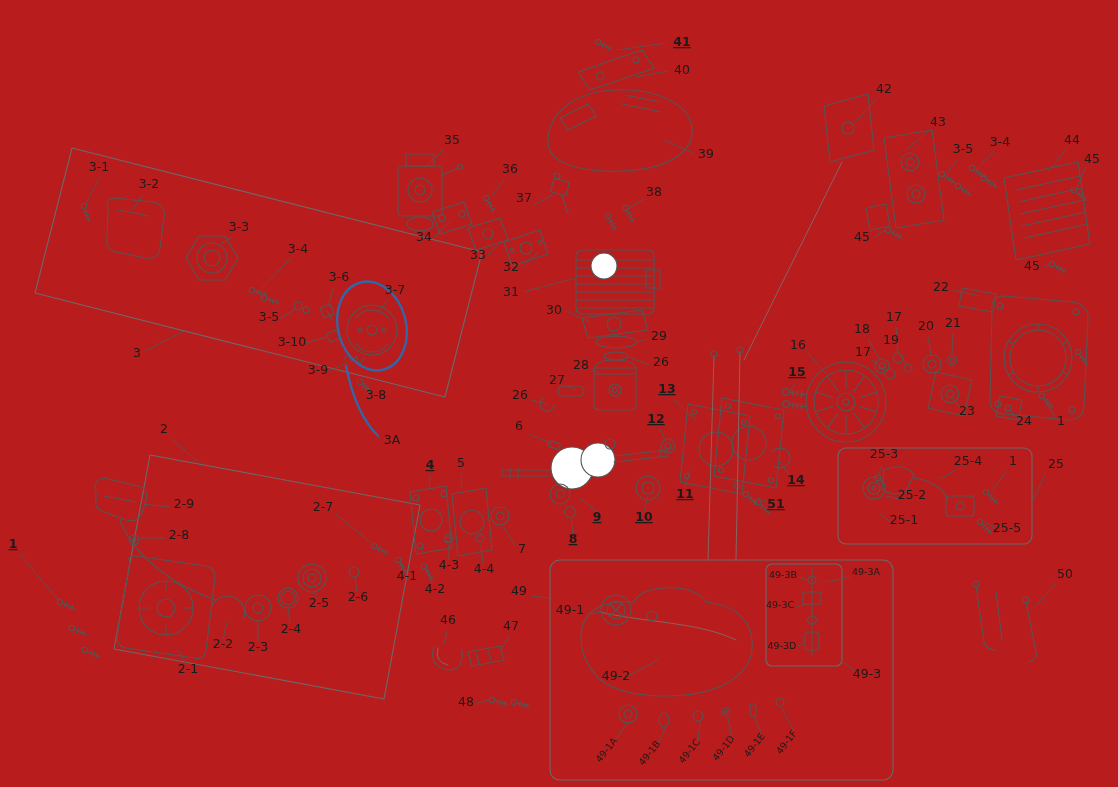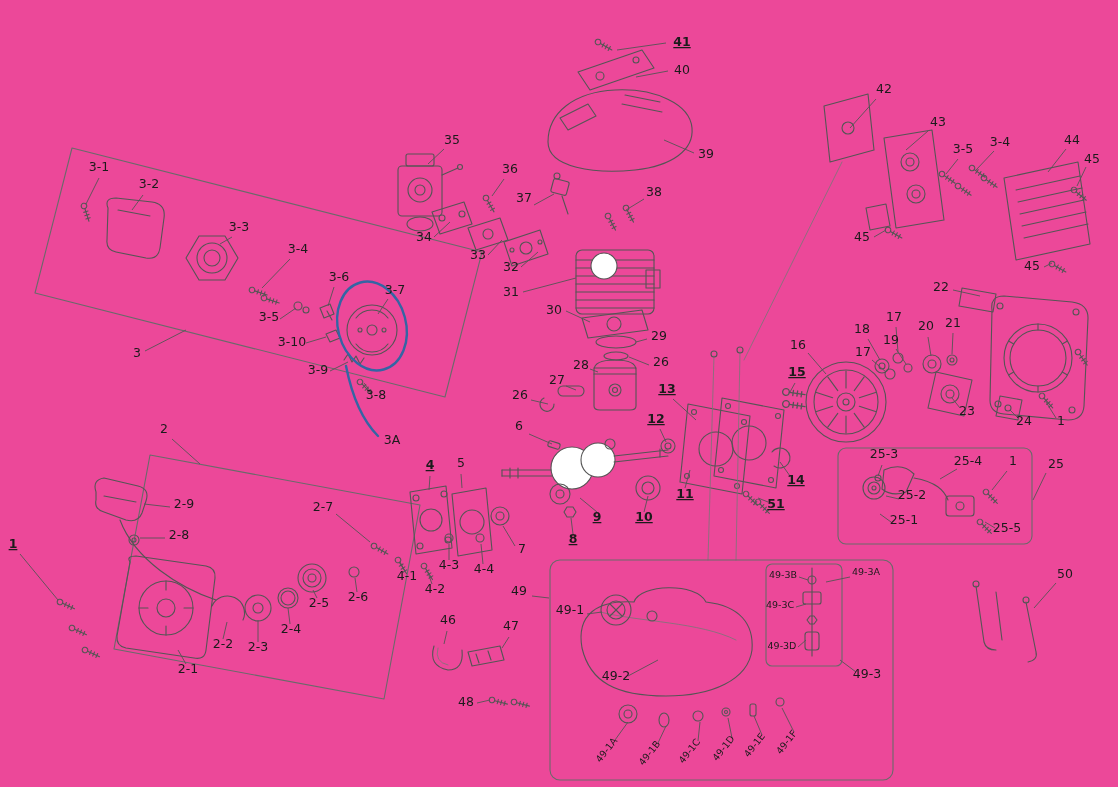--- a/index.html
+++ b/index.html
@@ -1,16 +1,16 @@
 <!DOCTYPE html>
 <html><head>
 <meta charset="utf-8">
 <style>
   html,body{margin:0;padding:0;background:#fff;}
-  .stage{position:relative;width:1118px;height:787px;background:#ec4899;overflow:hidden;
+  .stage{position:relative;width:1118px;height:787px;background:#b91c1c;overflow:hidden;
          font-family:"DejaVu Sans", sans-serif;}
   svg{display:block;}
   .art{stroke:#555;fill:none;stroke-width:1.1;stroke-linecap:round;stroke-linejoin:round;}
   .art .box{stroke:#6a6a6a;}
   .art .thin{stroke-width:0.8;stroke:#777;}
   .art .fillw{fill:#fff;}
   .blue{stroke:#3465a4;stroke-width:2.4;fill:none;}
   text{fill:#1b1b1b;}
 </style>
 </head>

